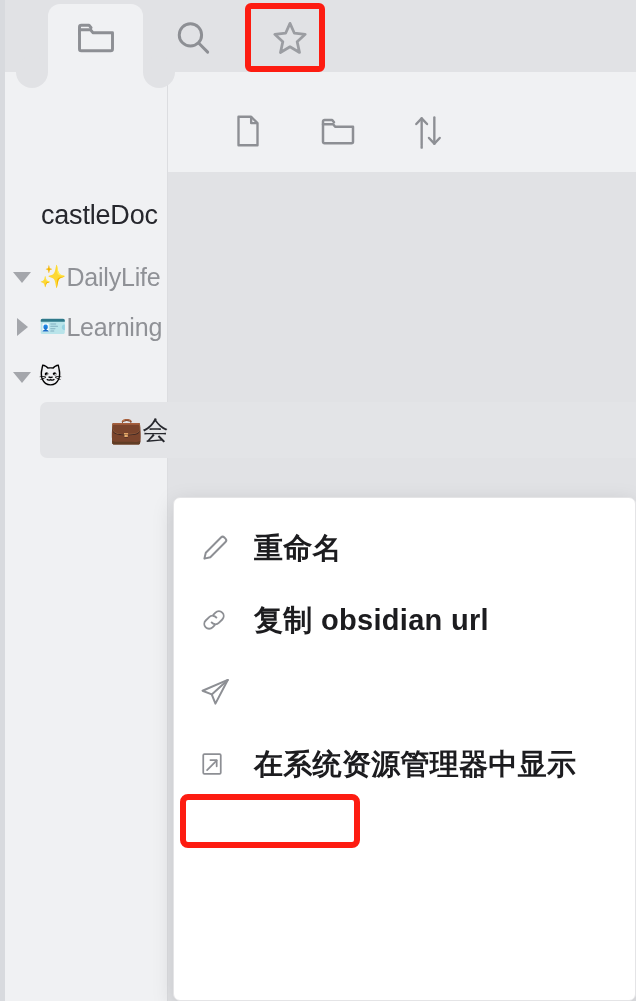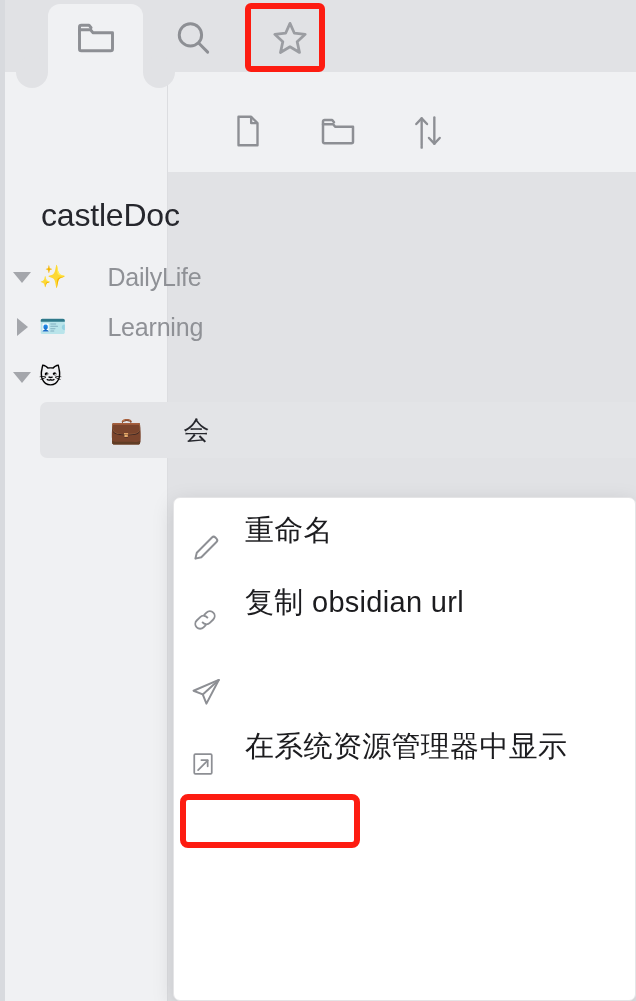--- a/index.html
+++ b/index.html
@@ -131,21 +131,21 @@
   
   .tree {
     position: absolute;
     left: 5px;
     top: 196px;
     width: 163px;
     z-index: 3;
   }
 
   .vault-title {
-    font-size: 32px;
+    font-size: 27px;
     color: #26272d;
     padding: 0 0 18px 36px;
     letter-spacing: -0.2px;
     line-height: 38px;
     white-space: nowrap;
   }
 
   .tree-row {
     display: flex;
     align-items: center;
@@ -183,21 +183,20 @@
     line-height: 1;
     flex: none;
     font-family: "DejaVu Sans", sans-serif;
   }
 
   .tree-label {
     font-size: 25px;
     color: #8f9196;
     letter-spacing: -0.2px;
     line-height: 30px;
-    margin-left: 41px;
   }
 
   .tree-row.child {
     margin-left: 35px;
     width: 601px;
     background: #e3e4e7;
     border-radius: 7px;
     height: 56px;
   }
   .tree-row.child .tree-emoji { margin-left: 70px; font-size: 26px; }
@@ -214,24 +213,26 @@
     border: 1px solid #e4e4e6;
     border-radius: 7px;
     box-shadow: 0 6px 22px rgba(0,0,0,0.13);
     padding: 14px 0 0 0;
     box-sizing: border-box;
     z-index: 10;
   }
 
   .ctx-item {
     display: flex;
+    align-items: center;
     height: 72px;
-    padding-left: 15px;
+    padding-left: 24px;
     cursor: pointer;
     position: relative;
+    font-weight: bold;
   }
 
   .ctx-icon {
     width: 56px;
     flex: none;
     display: flex;
     align-items: center;
     justify-content: flex-start;
   }
 

